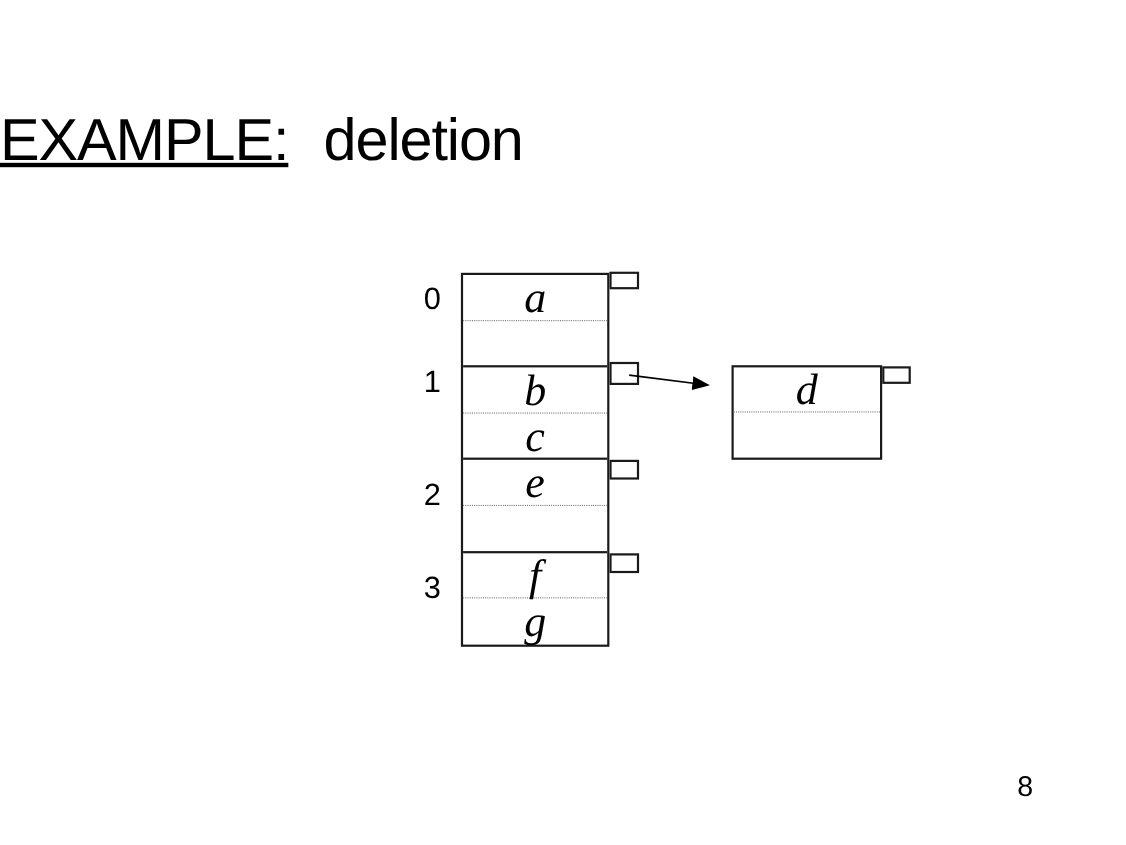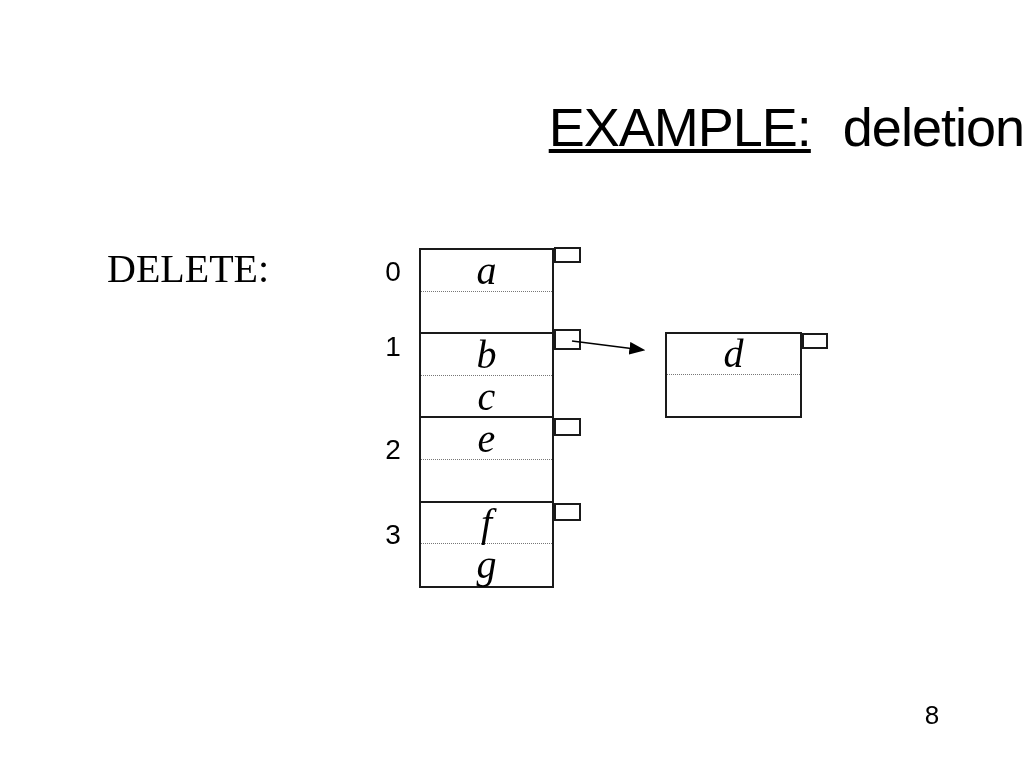--- a/index.html
+++ b/index.html
@@ -13,21 +13,21 @@
     font-family: "Liberation Sans", sans-serif;
     color: #000000;
   }
 
   
   .title {
     position: absolute;
     top: 100px;
     left: 0;
     width: 1024px;
-    text-align: right;
+    text-align: left;
     font-size: 54px;
     letter-spacing: -1px;
     line-height: 1.0;
     white-space: nowrap;
   }
   .title .underlined {
     text-decoration: underline;
     text-decoration-thickness: 4px;
     text-underline-offset: 3px;
   }
@@ -156,21 +156,20 @@
 </style>
 </head>
 <body>
 
 <div class="slide">
 
   <div class="title">
     <span class="underlined">EXAMPLE:</span><span class="rest">deletion</span>
   </div>
 
-  <div class="delete-label">DELETE:</div>
 
   <div class="bucket-index idx-0">0</div>
   <div class="bucket-index idx-1">1</div>
   <div class="bucket-index idx-2">2</div>
   <div class="bucket-index idx-3">3</div>
 
   <div class="table-box">
 
     <div class="bucket bk-0">
       <div class="slot slot-top">a</div>

